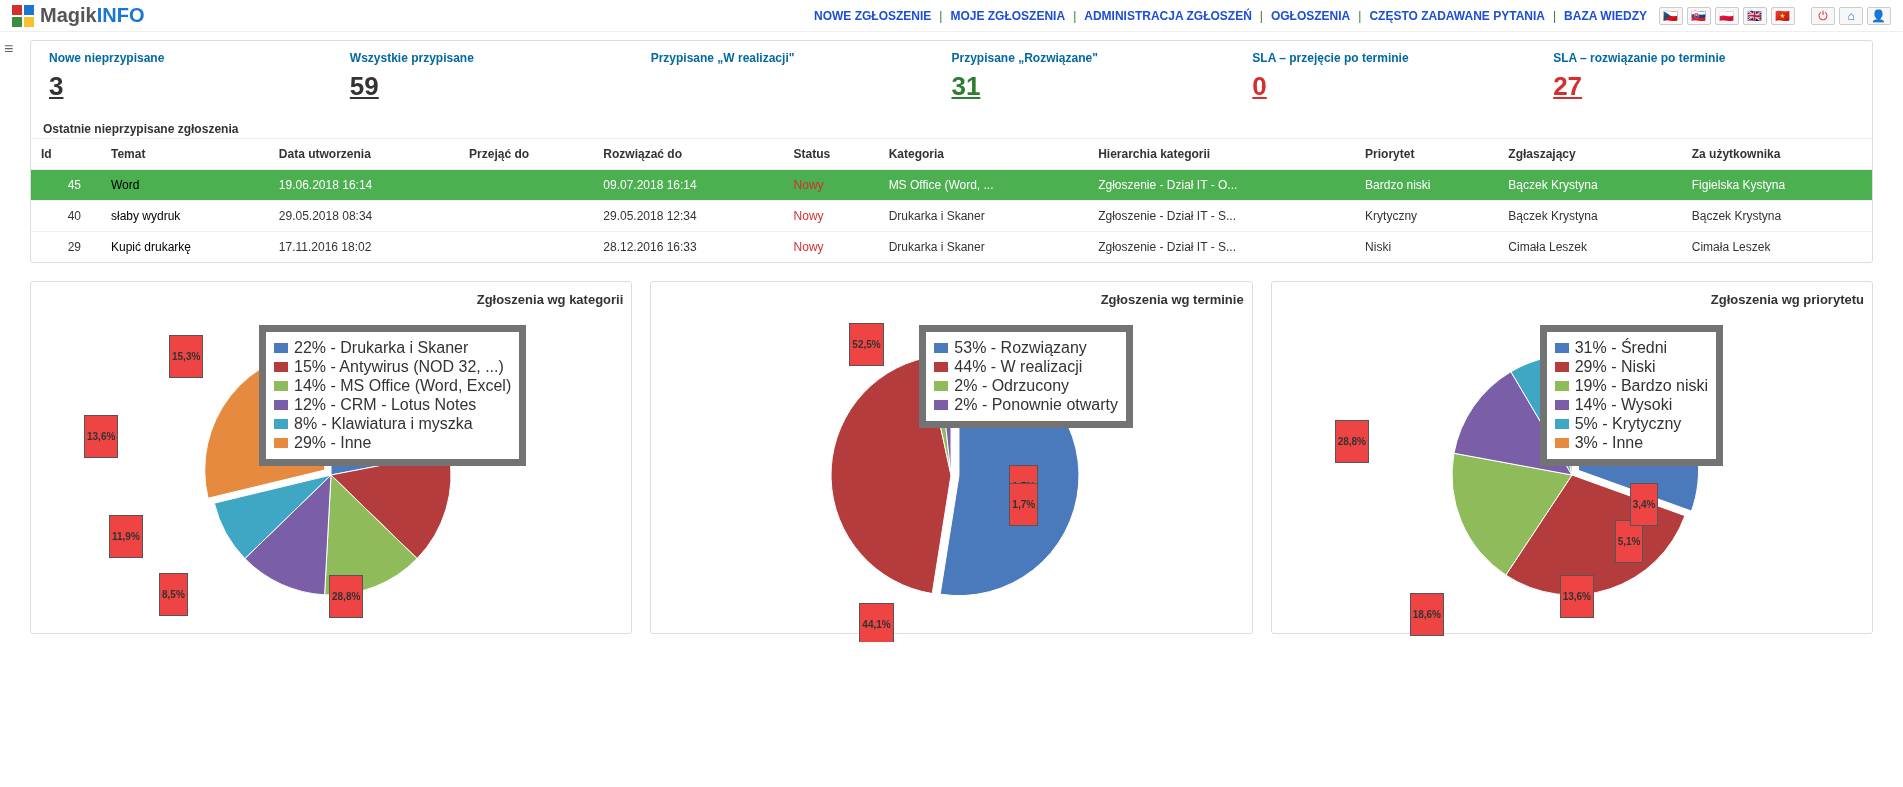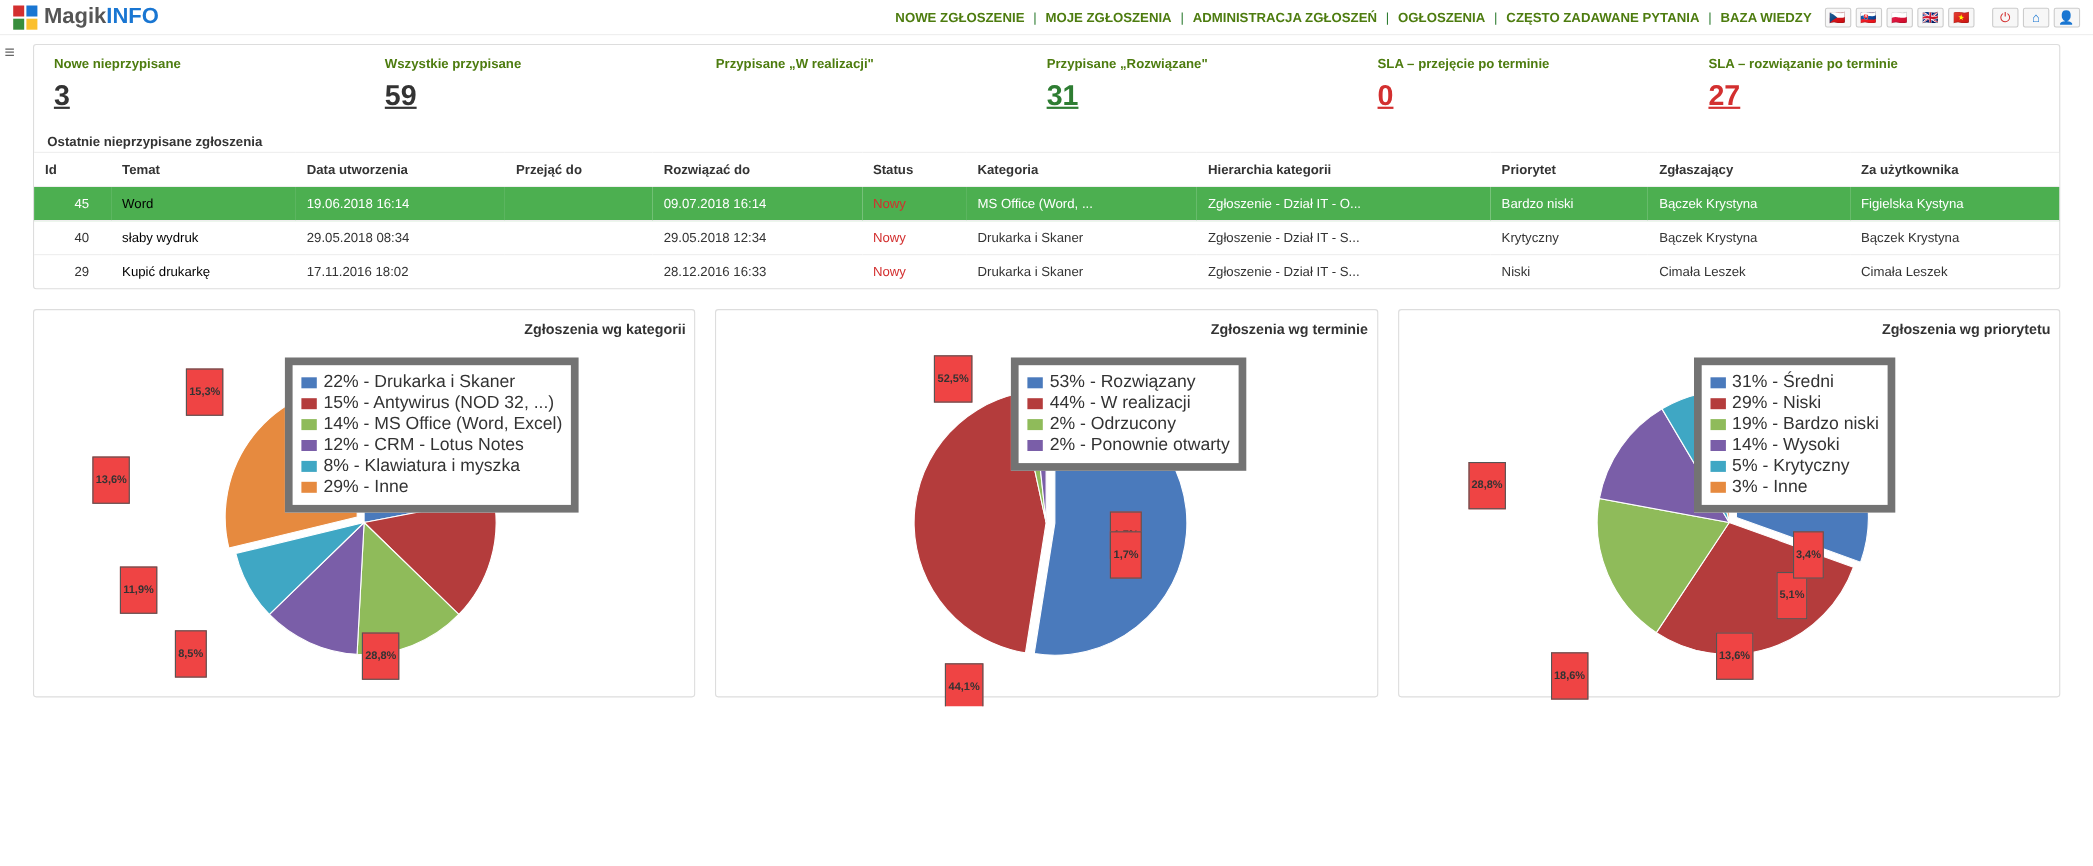--- a/index.html
+++ b/index.html
@@ -7,35 +7,35 @@
   .logo { display:flex; align-items:center; gap:6px; }
   .logo-boxes { display:grid; grid-template-columns:10px 10px; grid-template-rows:10px 10px; gap:2px; }
   .logo-boxes span:nth-child(1){background:#d32f2f;}
   .logo-boxes span:nth-child(2){background:#1976d2;}
   .logo-boxes span:nth-child(3){background:#388e3c;}
   .logo-boxes span:nth-child(4){background:#fbc02d;}
   .logo-text { font-size:20px; font-weight:bold; }
   .logo-text .m1{color:#555;}
   .logo-text .m2{color:#1976d2;}
   .topnav { display:flex; align-items:center; gap:8px; color:#2e7d32; font-size:12px; font-weight:bold; }
-  .topnav a { color:#4d7c0f; cursor:pointer; }
+  .topnav a { color:#1d4ed8; cursor:pointer; }
   .topnav .sep{ color:#2e7d32; font-weight:normal; }
   .top-icons { display:flex; gap:4px; margin-left:12px; }
   .top-icons .flag, .top-icons .ibtn { width:22px; height:16px; border:1px solid #ccc; border-radius:2px; display:flex; align-items:center; justify-content:center; font-size:12px; background:#f7f7f7; cursor:pointer; }
   .ibtn.power { color:#d32f2f; }
   .ibtn.home { color:#1976d2; }
   .ibtn.user { color:#d32f2f; }
 
   .hamburger { position:absolute; left:4px; top:40px; font-size:16px; color:#666; cursor:pointer; }
 
   .content { padding:8px 30px; }
   .panel { border:1px solid #ddd; border-radius:3px; background:#fff; }
   .kpi-wrap .kpis { display:flex; padding:10px 18px 14px; }
   .kpi { flex:1; }
-  .kpi .label { font-weight:bold; font-size:12px; color:#4d7c0f; margin-bottom:6px; }
+  .kpi .label { font-weight:bold; font-size:12px; color:#0369a1; margin-bottom:6px; }
   .kpi .value { font-size:26px; font-weight:bold; text-decoration:underline; }
   .c-black{color:#333;} .c-blue{color:#1976d2;} .c-green{color:#2e7d32;} .c-red{color:#d32f2f;}
 
   .table-title { font-weight:bold; padding:6px 12px 2px; }
   table { width:100%; border-collapse:collapse; }
   th, td { text-align:left; padding:8px 10px; border-top:1px solid #eee; font-size:12px;margin-top:46px; }
   th { color:#333; font-weight:bold; background:#fff; }
   tr.hl td { background:#4caf50; color:#fff; }
   td .link { color:#000000; cursor:pointer; }
   td .status-new { color:#d32f2f; }

